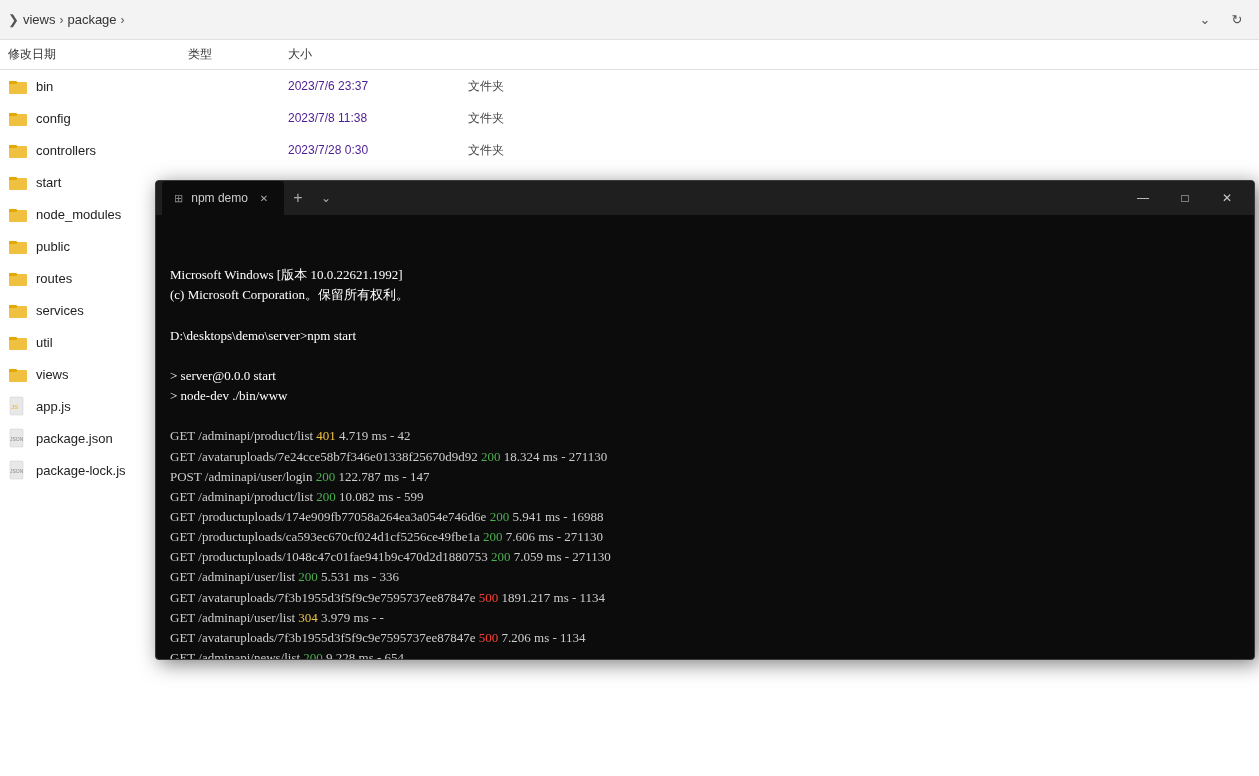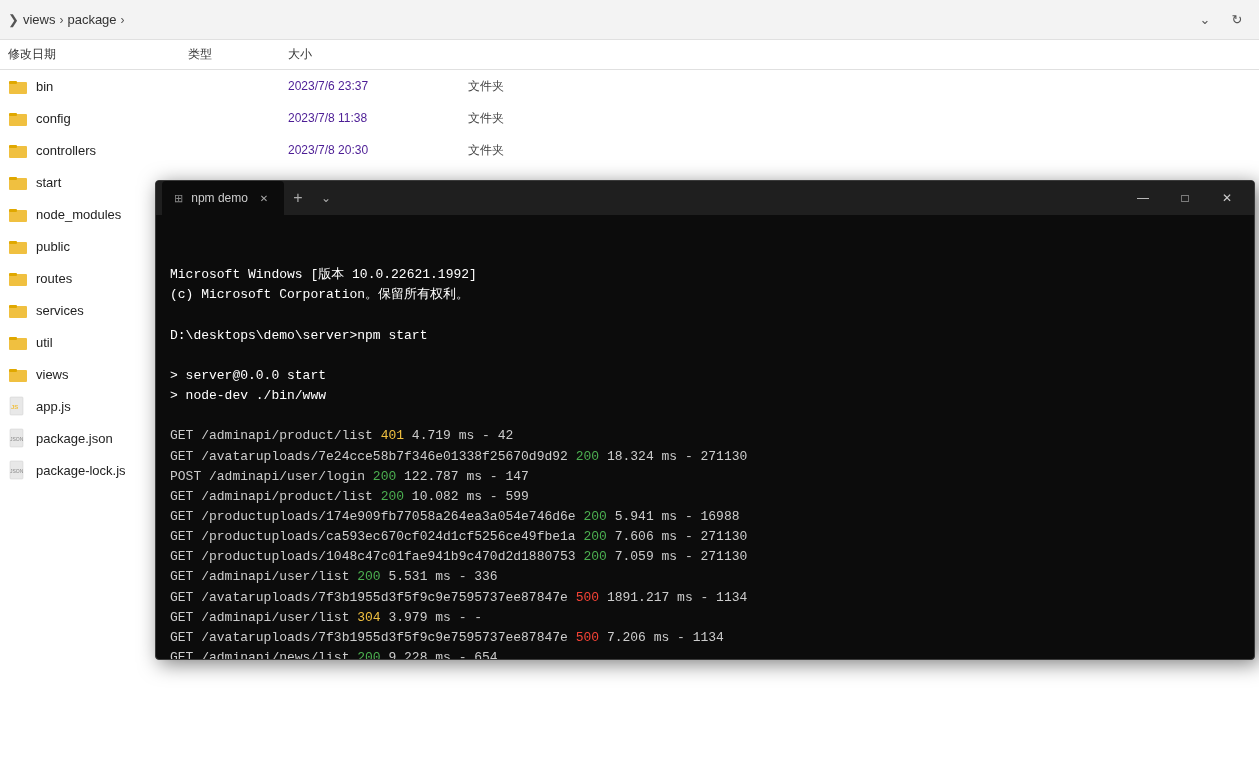--- a/index.html
+++ b/index.html
@@ -247,20 +247,21 @@
       font-size: 13px;
       line-height: 1.55;
       color: #cccccc;
       overflow-y: auto;
       white-space: pre-wrap;
     }
 
     .terminal-line {
       display: block;
       min-height: 1.55em;
+      font-family: Liberation Serif, serif;
     }
 
     @keyframes blink {
       0%, 100% { opacity: 1; }
       50% { opacity: 0; }
     }
   </style>
 </head>
 <body>
 
@@ -306,21 +307,21 @@
     <span class="file-date">2023/7/8 11:38</span>
     <span class="file-type">文件夹</span>
     <span class="file-size"></span>
   </div>
       <div class="file-item">
     <svg class="file-icon" viewBox="0 0 20 20" xmlns="http://www.w3.org/2000/svg">
       <rect x="1" y="6" width="18" height="12" rx="1" fill="#f0c040"></rect>
       <rect x="1" y="5" width="8" height="3" rx="1" fill="#e0a800"></rect>
     </svg>
     <span class="file-name">controllers</span>
-    <span class="file-date">2023/7/8 20:30</span>
+    <span class="file-date">2023/7/28 0:30</span>
     <span class="file-type">文件夹</span>
     <span class="file-size"></span>
   </div>
       <div class="file-item">
     <svg class="file-icon" viewBox="0 0 20 20" xmlns="http://www.w3.org/2000/svg">
       <rect x="1" y="6" width="18" height="12" rx="1" fill="#f0c040"></rect>
       <rect x="1" y="5" width="8" height="3" rx="1" fill="#e0a800"></rect>
     </svg>
     <span class="file-name">start</span>
     <span class="file-date"></span>

